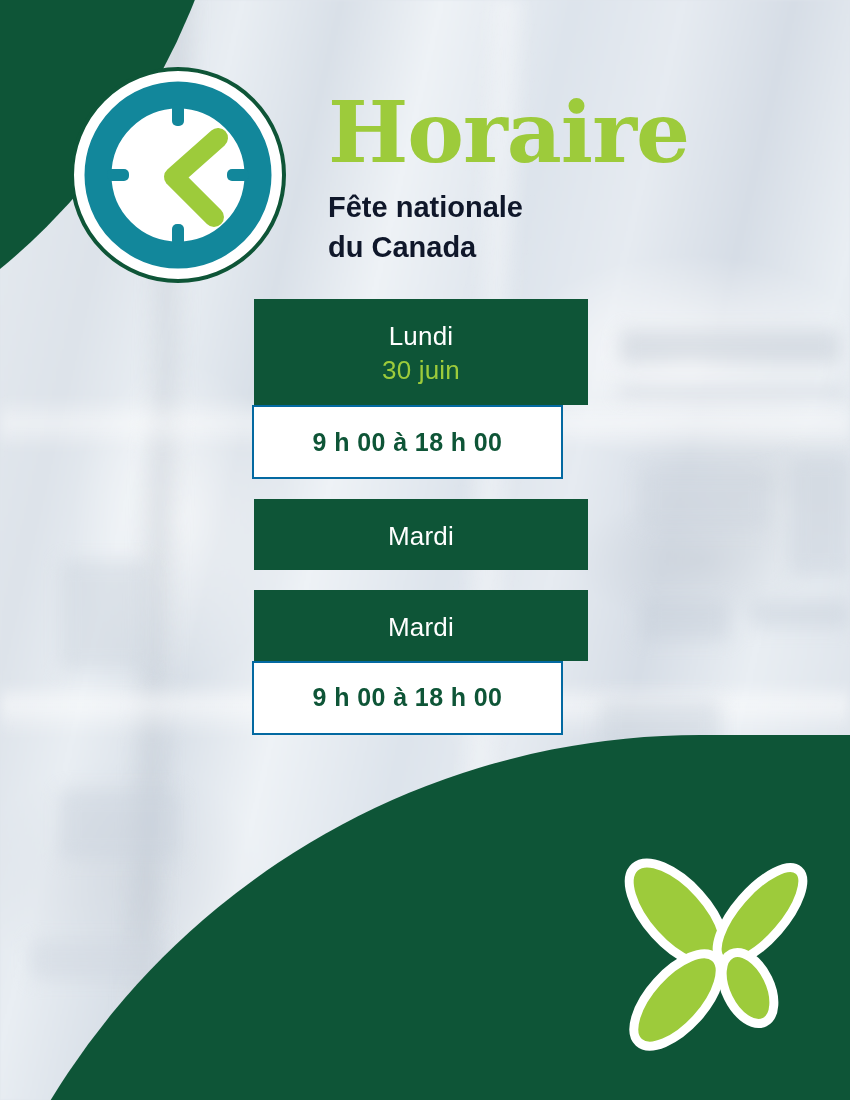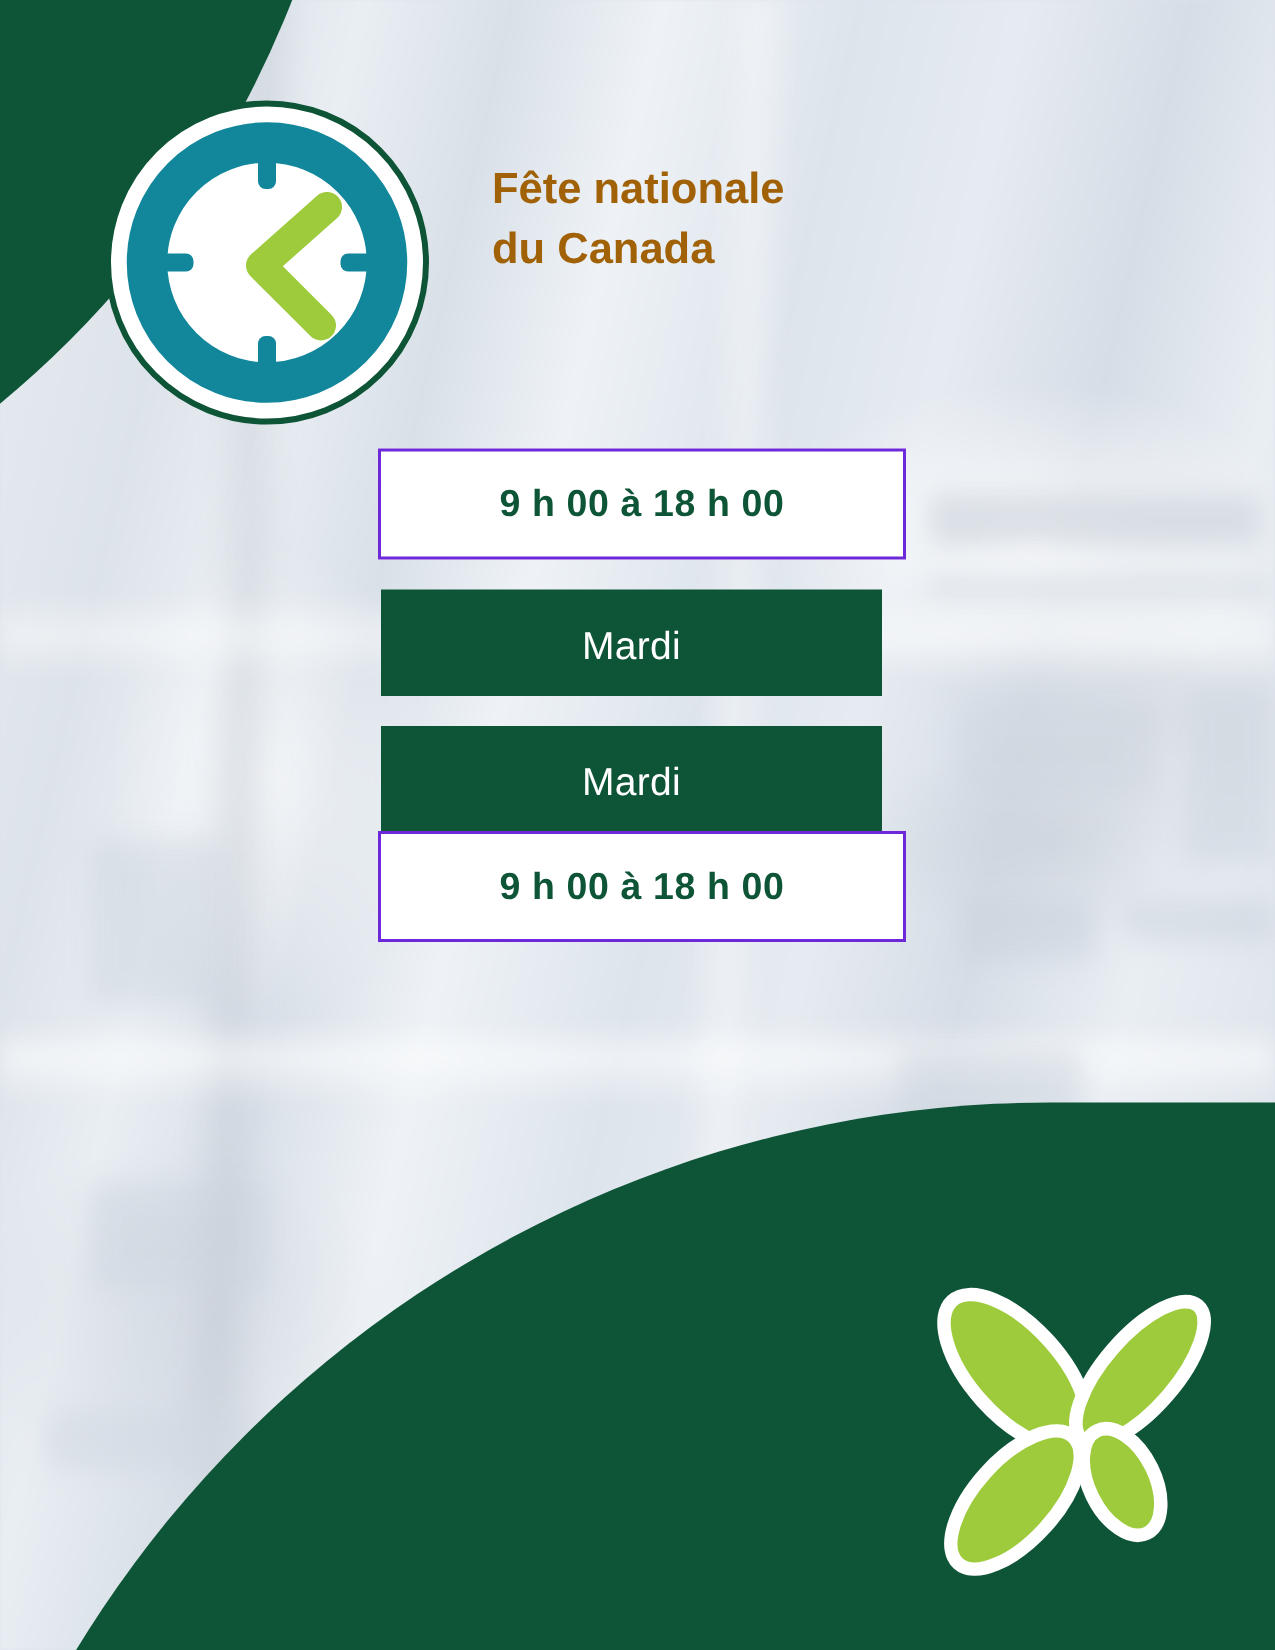--- a/index.html
+++ b/index.html
@@ -72,21 +72,21 @@
     line-height:.95;
     letter-spacing:-1px;
     color:#9dcb3b;
     margin:0;
   }
   .subtitle{
     font-family:"Liberation Sans", sans-serif;
     font-weight:700;
     font-size:29px;
     line-height:1.38;
-    color:#a16207;
+    color:#0f172a;
     margin:14px 0 0 0;
     white-space:pre-line;
   }
 
   
   .cards{position:absolute;left:254px;top:299px;width:340px;}
   .card{margin-bottom:20px;}
   .card-head{
     background:#0e5537;
     padding:22px 10px 18px 10px;
@@ -104,22 +104,22 @@
   .card-date{
     color:#9dcb3b;
     font-size:26px;
     font-weight:400;
     line-height:1.3;
     letter-spacing:.2px;
     margin-top:2px;
   }
   .card-body{
     background:#ffffff;
-    border:2px solid #6d28d9;
-    width:352px;
+    border:2px solid #0369a1;
+    width:311px;
     box-sizing:border-box;
     height:74px;
     display:flex;
     align-items:center;
     justify-content:center;
     margin-left:-2px;
   }
   .card-hours{
     color:#0e5537;
     font-size:25px;
@@ -161,27 +161,32 @@
       <rect x="104" y="39" width="12" height="22" rx="5" fill="#12879b"></rect>
       <rect x="104" y="159" width="12" height="22" rx="5" fill="#12879b"></rect>
       <rect x="39" y="104" width="22" height="12" rx="5" fill="#12879b"></rect>
       <rect x="159" y="104" width="22" height="12" rx="5" fill="#12879b"></rect>
 
       <path d="M 150 73 L 106 112 L 146 152" fill="none" stroke="#9dcb3b" stroke-width="20" stroke-linecap="round" stroke-linejoin="round"></path>
     </svg>
   </div>
 
   <div class="header">
+    <h1 class="title">Horaire</h1>
     <div class="subtitle">Fête nationale
 du Canada</div>
   </div>
 
   <div class="cards">
 
     <div class="card">
+      <div class="card-head">
+        <div class="card-day">Lundi</div>
+        <div class="card-date">30 juin</div>
+      </div>
       <div class="card-body">
         <div class="card-hours">9 h 00 à 18 h 00</div>
       </div>
     </div>
 
     <div class="card">
       <div class="card-head">
         <div class="card-day">Mardi</div>
       </div>
     </div>

